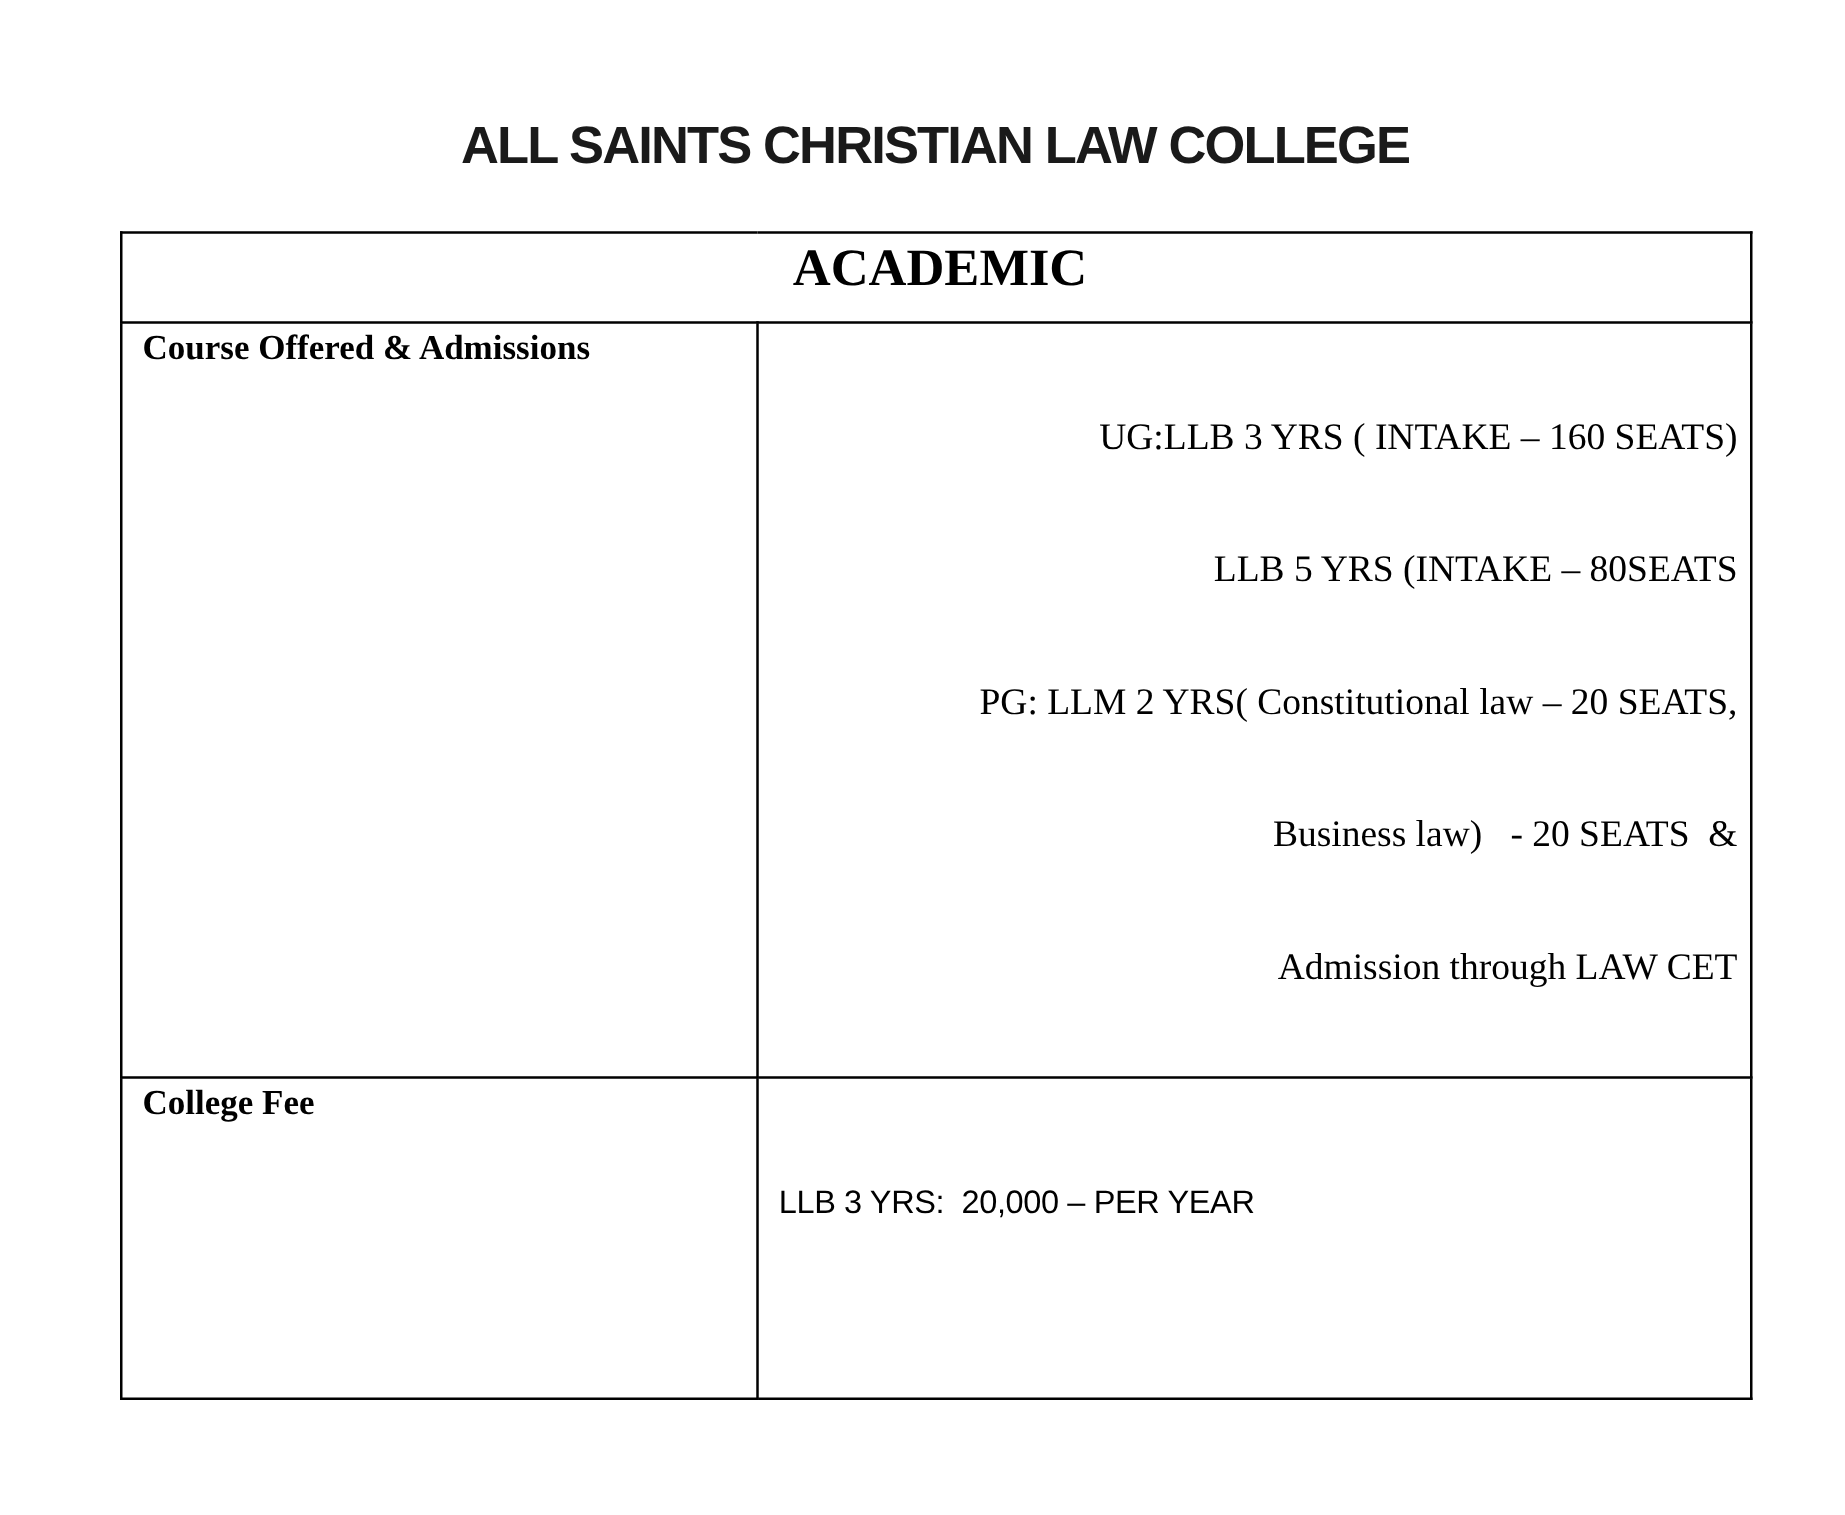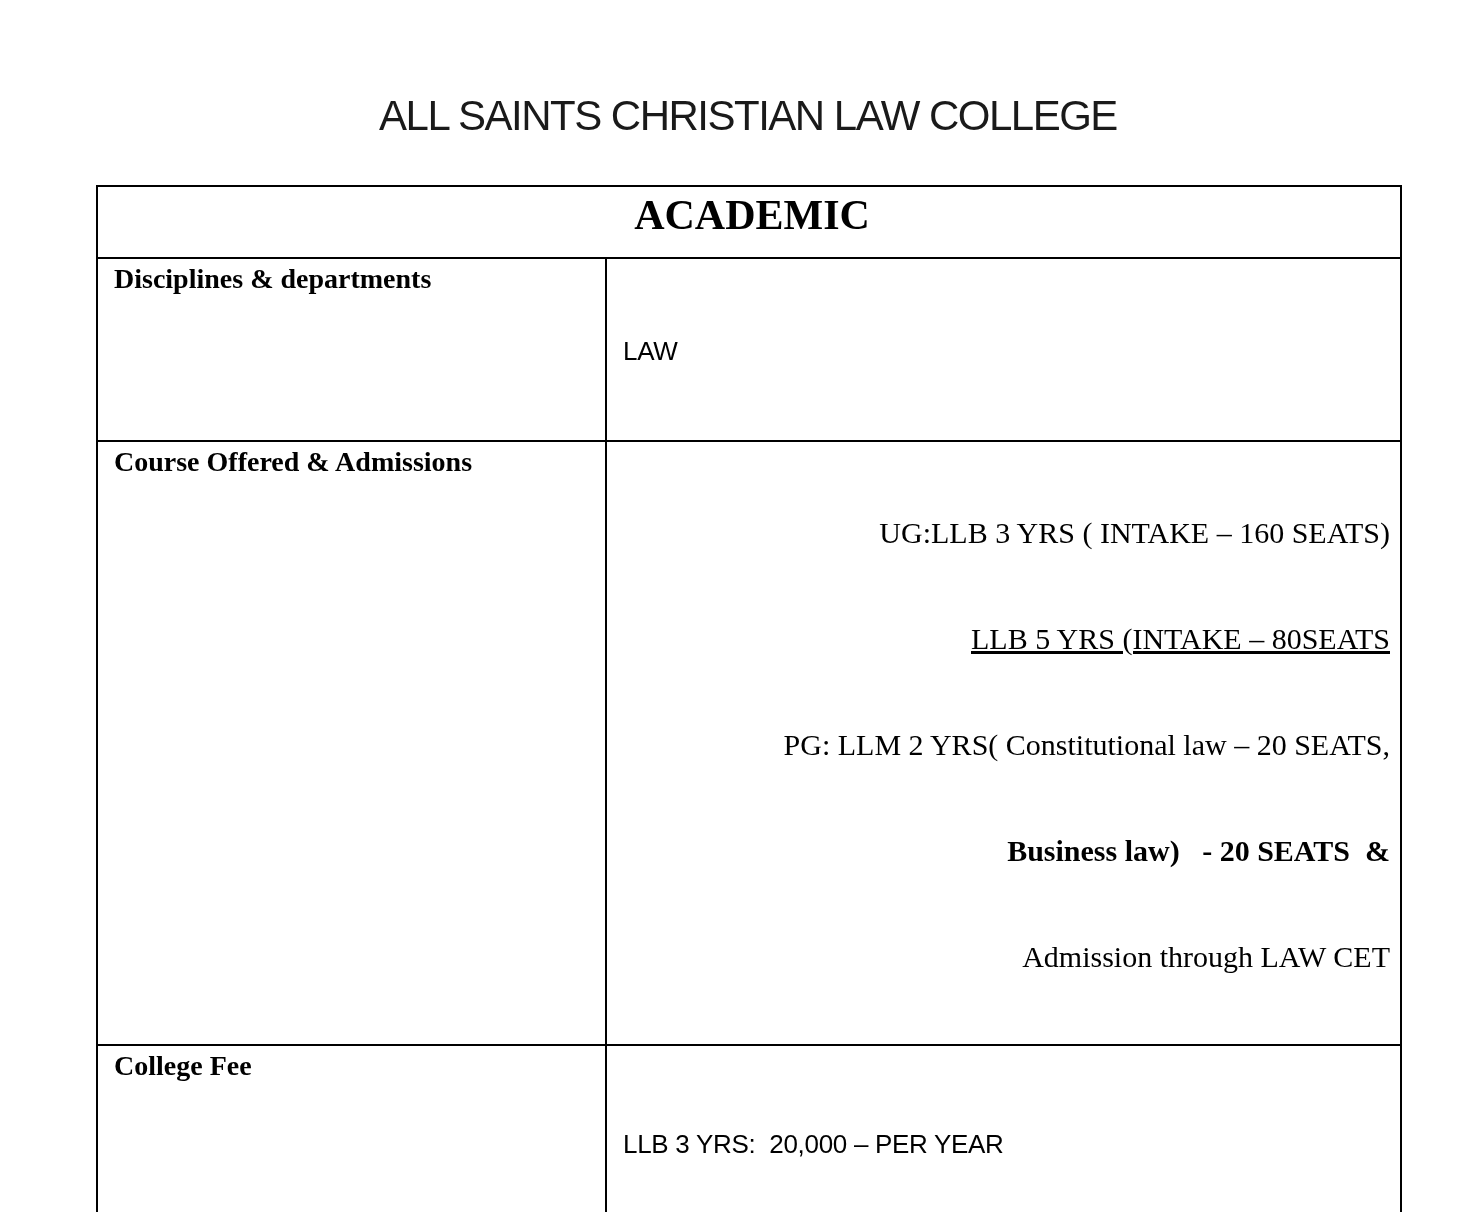--- a/index.html
+++ b/index.html
@@ -13,21 +13,21 @@
     overflow: hidden;
     font-family: "Liberation Serif", serif;
   }
   .doc-title {
     position: absolute;
     top: 92px;
     left: 96px;
     width: 1304px;
     text-align: center;
     font-family: "Liberation Sans", sans-serif;
-    font-weight: normal;
+    font-weight: bold;
     font-size: 42px;
     letter-spacing: -1.5px;
     color: #1a1a1a;
     white-space: nowrap;
   }
   table.academic {
     position: absolute;
     left: 96px;
     top: 185px;
     width: 1304px;
@@ -55,22 +55,22 @@
     border-left-width: 3px;
   }
   td.value-cell {
     font-size: 30px;
     border-right-width: 3px;
     white-space: pre-wrap;
   }
   .line { display: block; }
   .serif { font-family: "Liberation Serif", serif; font-size: 30px; line-height: 38px; text-align: right; }
   .sans  { font-family: "Liberation Sans", sans-serif; font-size: 26px; line-height: 41px; letter-spacing: -0.3px; }
-  .ind-b { margin-left: 60px; text-decoration: underline; }
-  .ind-c { margin-left: 236px; font-weight: bold; }
+  .ind-b { margin-left: 60px; }
+  .ind-c { margin-left: 236px; }
   .ind-d { }
   .pad-top { padding-top: 10px !important; }
 </style>
 </head>
 <body>
 
 <div class="page">
 
   <h1 class="doc-title">ALL SAINTS CHRISTIAN LAW COLLEGE</h1>
 
@@ -78,26 +78,20 @@
     <colgroup>
       <col style="width:509px">
       <col style="width:795px">
     </colgroup>
 
     <tbody>
         <tr style="height:72px">
       <td class="header-cell" colspan="2">ACADEMIC</td>
     </tr>
 
-    <tr style="height:43px">
-      <td class="label-cell">Disciplines &amp; departments</td>
-      <td class="value-cell">
-        <span class="line sans">LAW</span>
-      </td>
-    </tr>
 
     <tr style="height:188px">
       <td class="label-cell">Course Offered &amp; Admissions</td>
       <td class="value-cell">
         <span class="line serif">UG:LLB 3 YRS ( INTAKE – 160 SEATS)</span>
         <span class="line serif ind-b">LLB 5 YRS (INTAKE – 80SEATS</span>
         <span class="line serif">PG: LLM 2 YRS( Constitutional law – 20 SEATS,</span>
         <span class="line serif ind-c">Business law)   - 20 SEATS  &amp;</span>
         <span class="line serif ind-d">Admission through LAW CET</span>
       </td>

